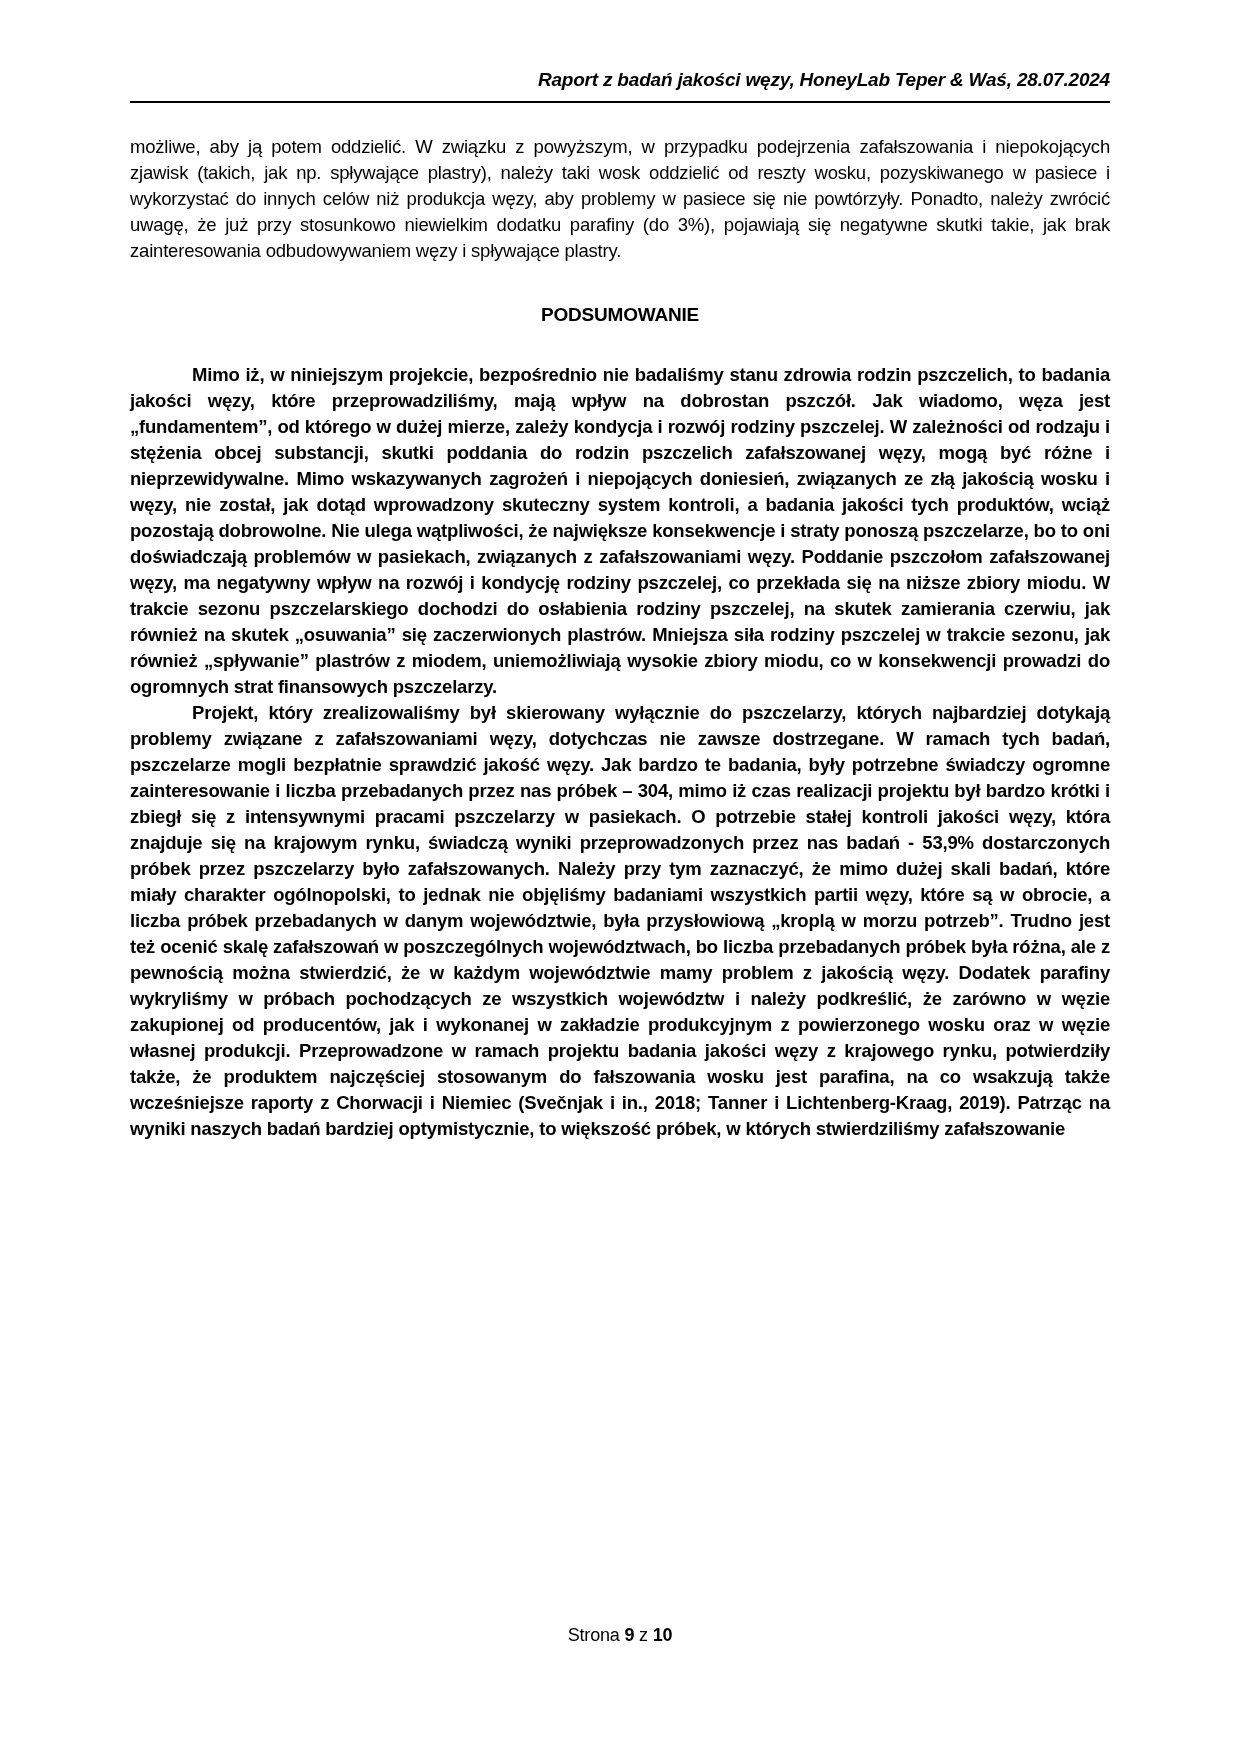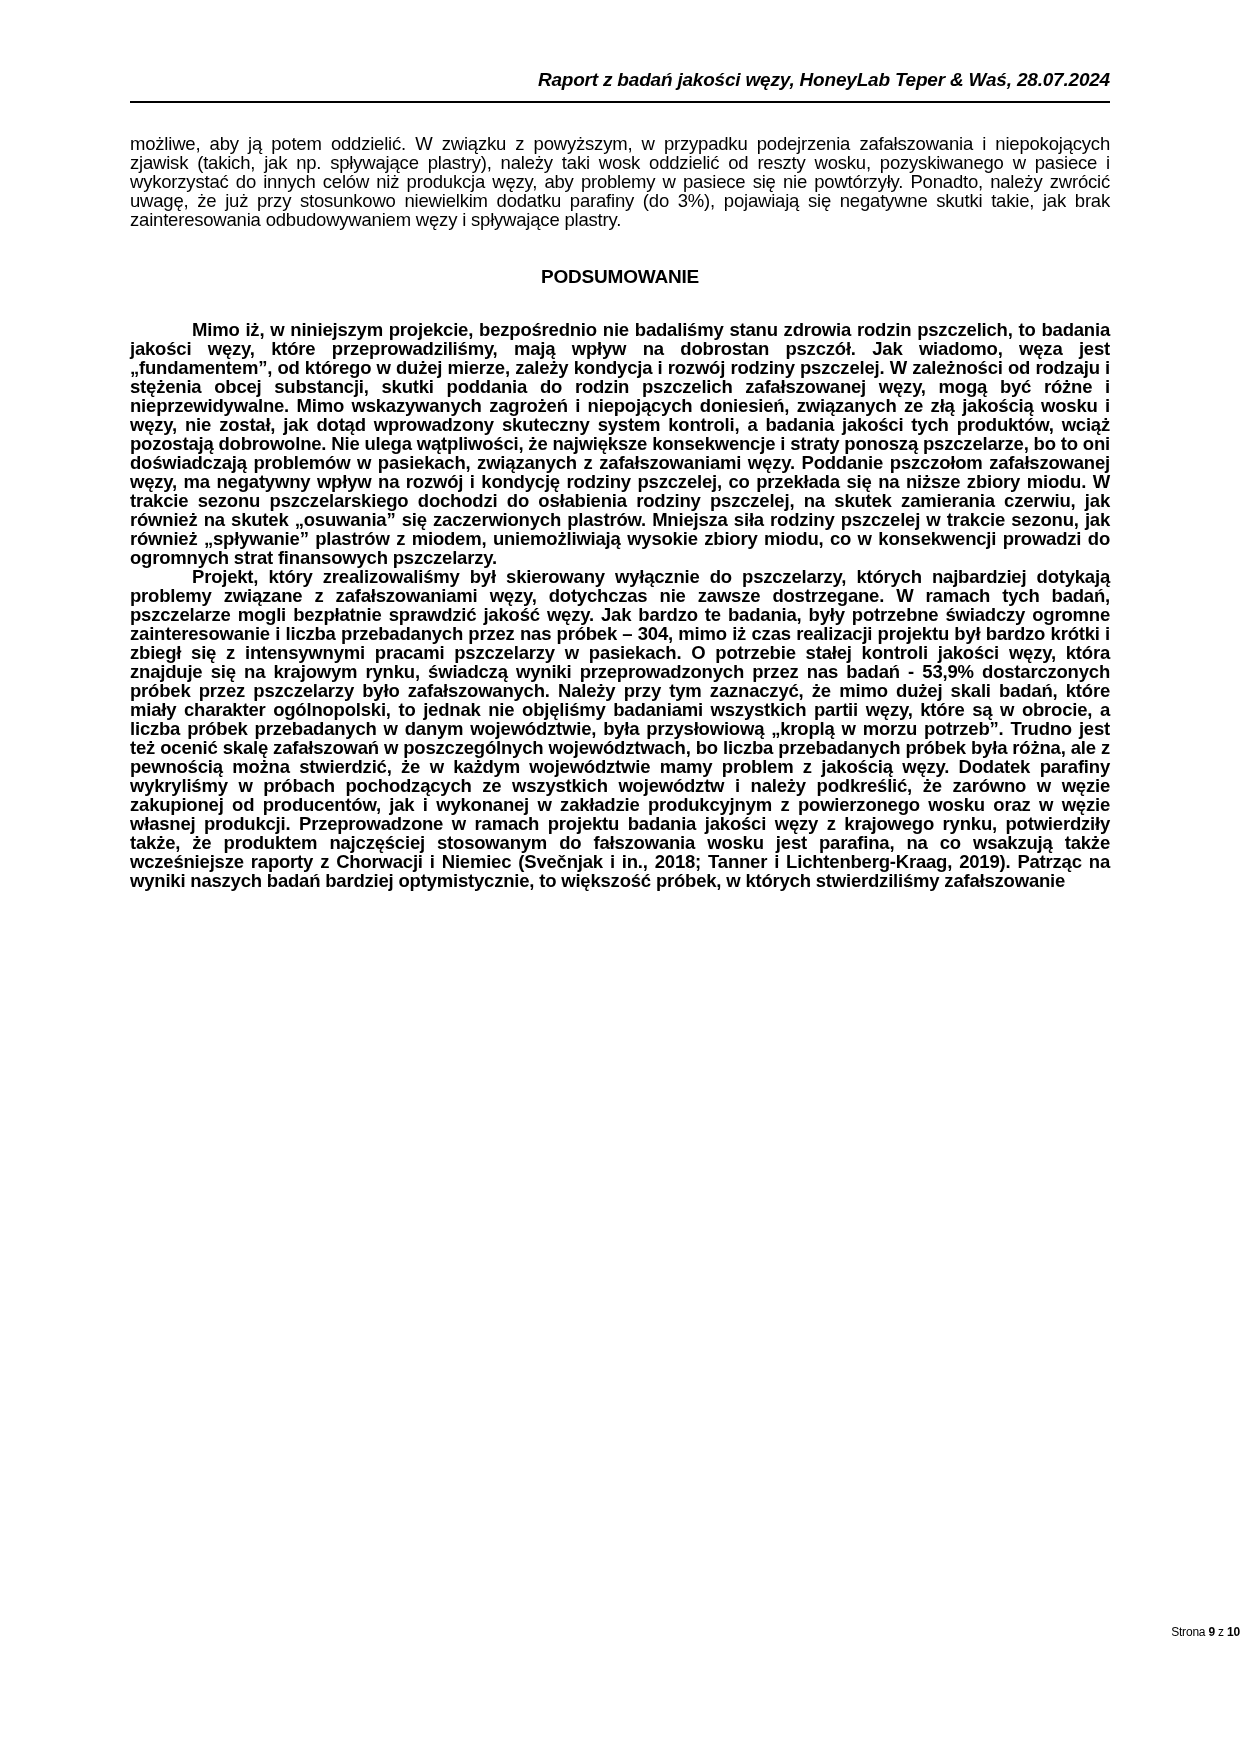--- a/index.html
+++ b/index.html
@@ -29,21 +29,21 @@
     border-bottom: 2.5px solid #000000;
     text-align: right;
     font-style: italic;
     font-weight: bold;
     font-size: 19px;
     letter-spacing: -0.2px;
     line-height: 1.2;
   }
   .body-text {
     font-size: 18.5px;
-    line-height: 19px;
+    line-height: 26px;
     text-align: justify;
     letter-spacing: -0.2px;
   }
   .p-continuation {
     margin: 31px 0 0 0;
   }
   .section-heading {
     font-size: 19px;
     font-weight: bold;
     margin: 38px 0 0 0;
@@ -56,22 +56,22 @@
     font-weight: bold;
   }
   .p-first-after-heading {
     margin-top: 34px;
   }
   .doc-footer {
     position: absolute;
     left: 0;
     width: 100%;
     top: 1616px;
-    text-align: right;
-    font-size: 12px;
+    text-align: center;
+    font-size: 18px;
     letter-spacing: -0.2px;
   }
   .doc-footer .num {
     font-weight: bold;
   }
 </style>
 </head>
 <body>
 
 <div class="page">

